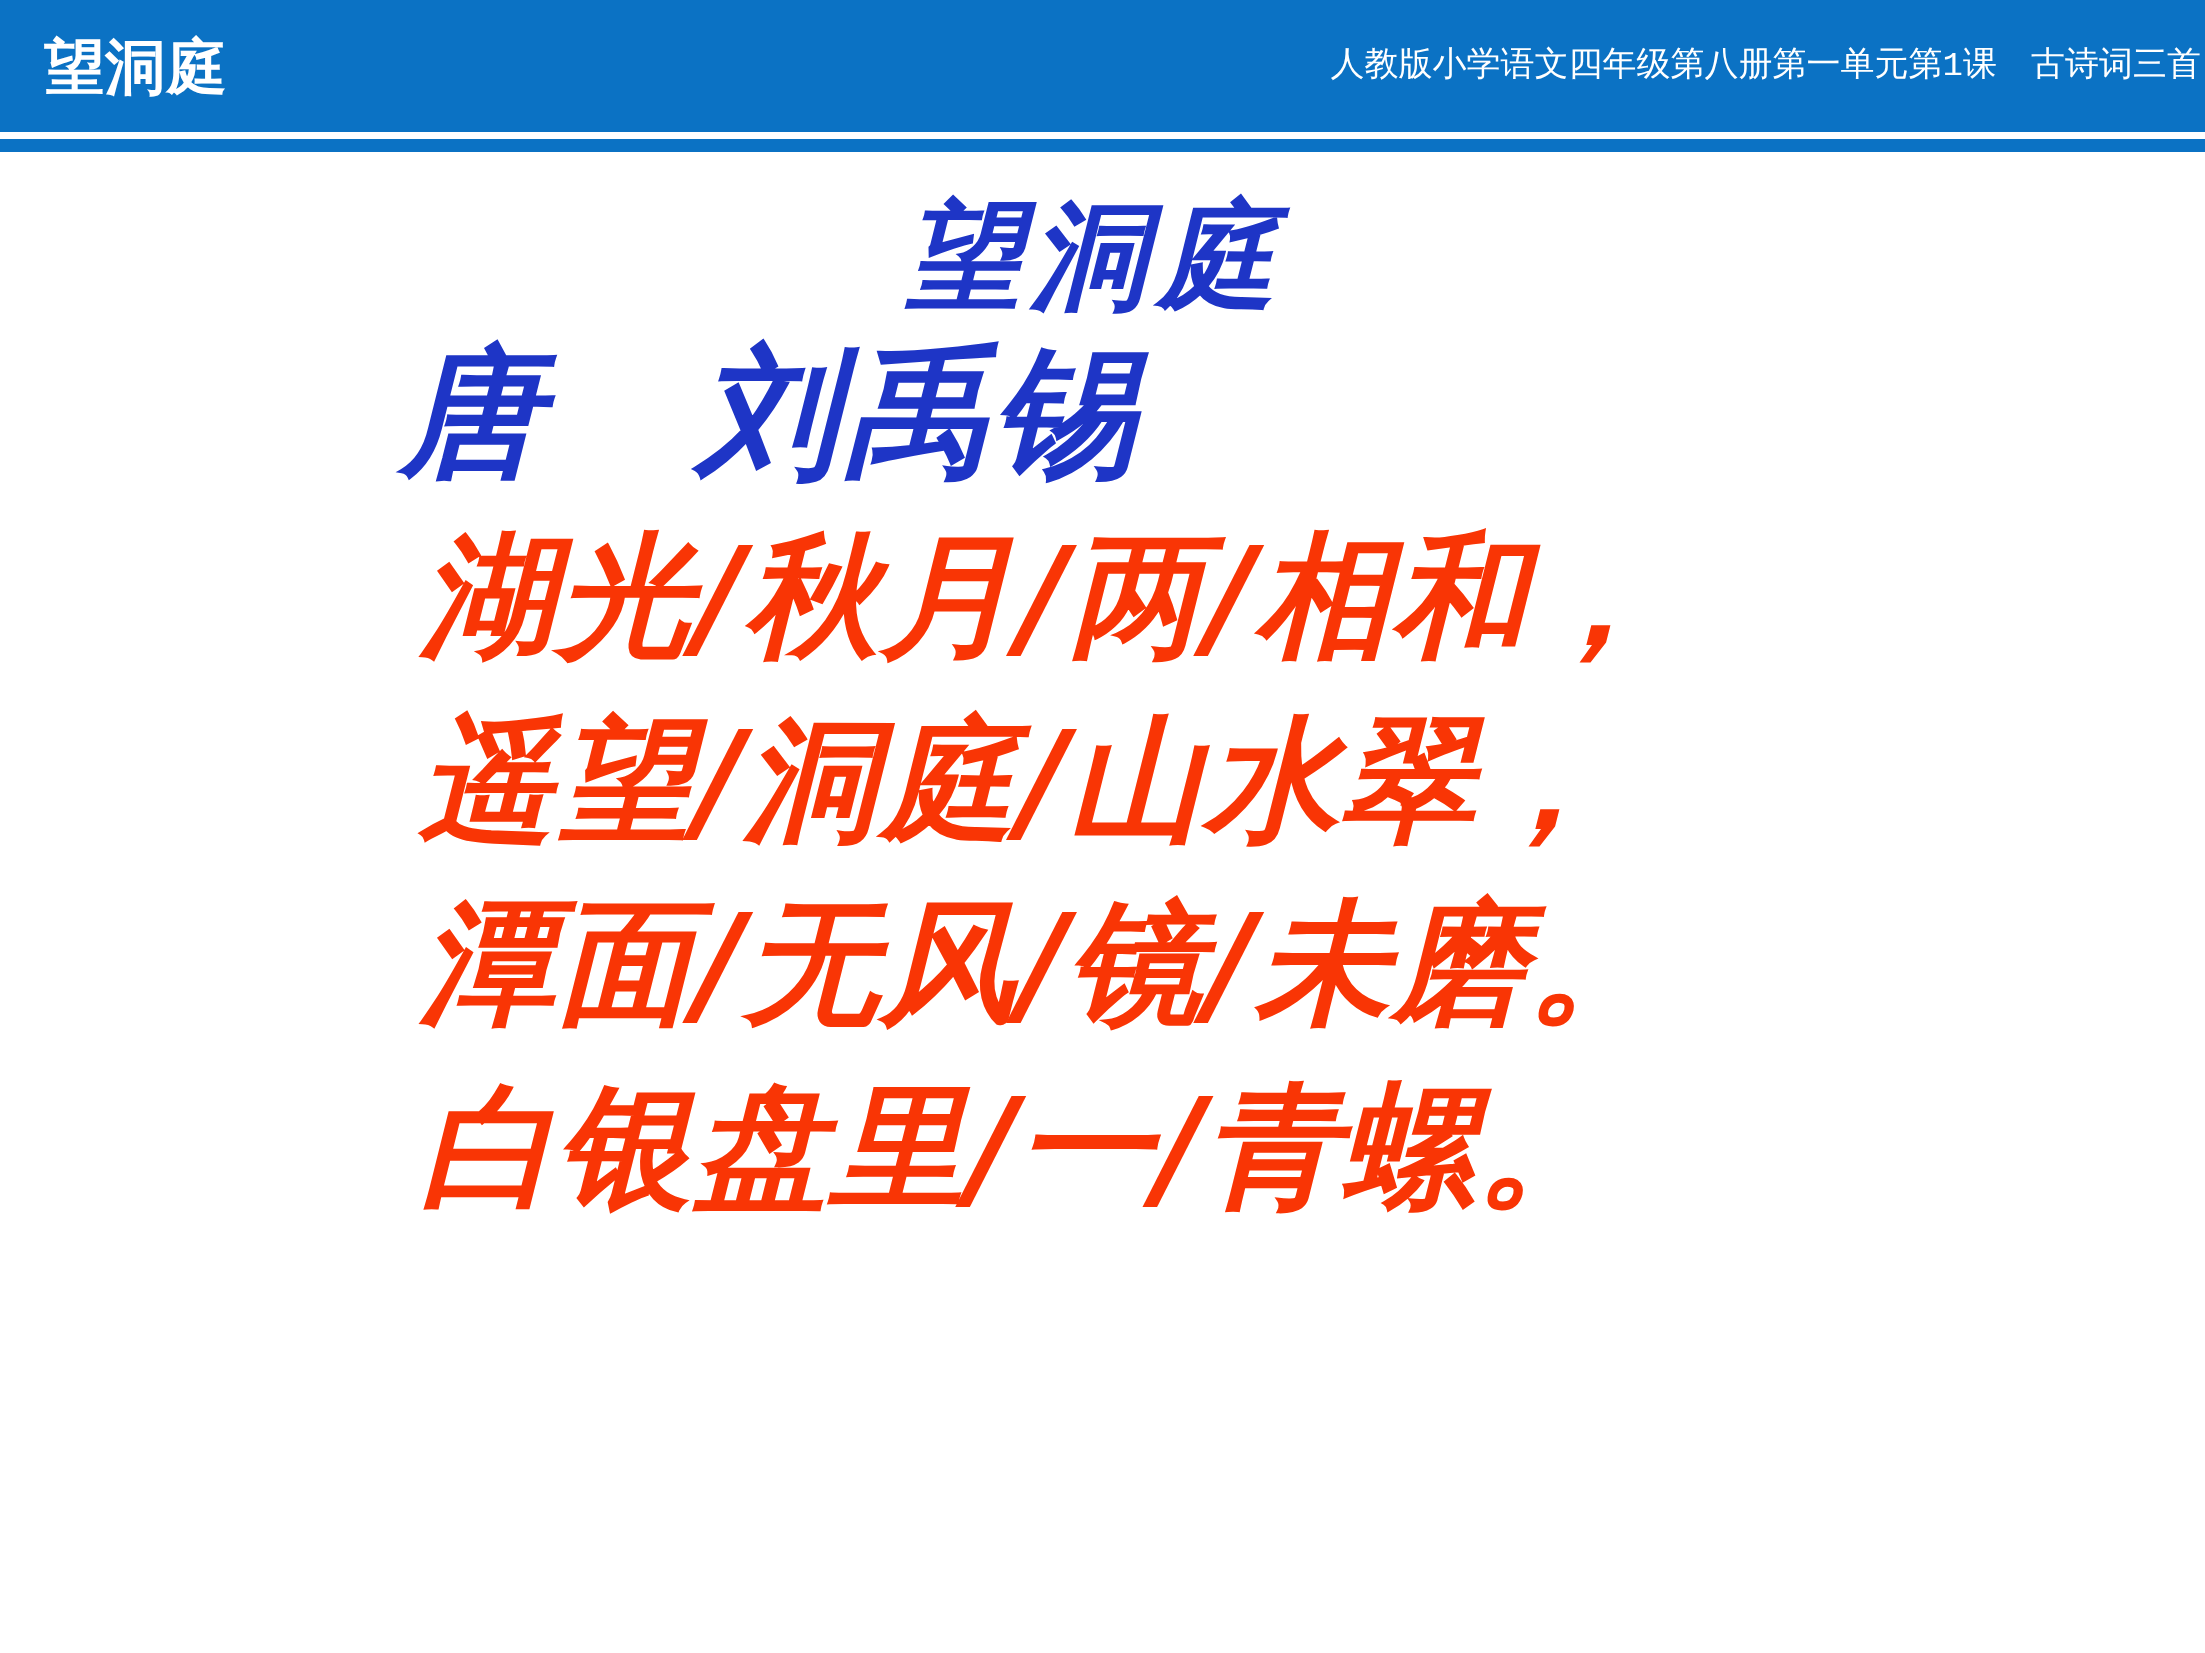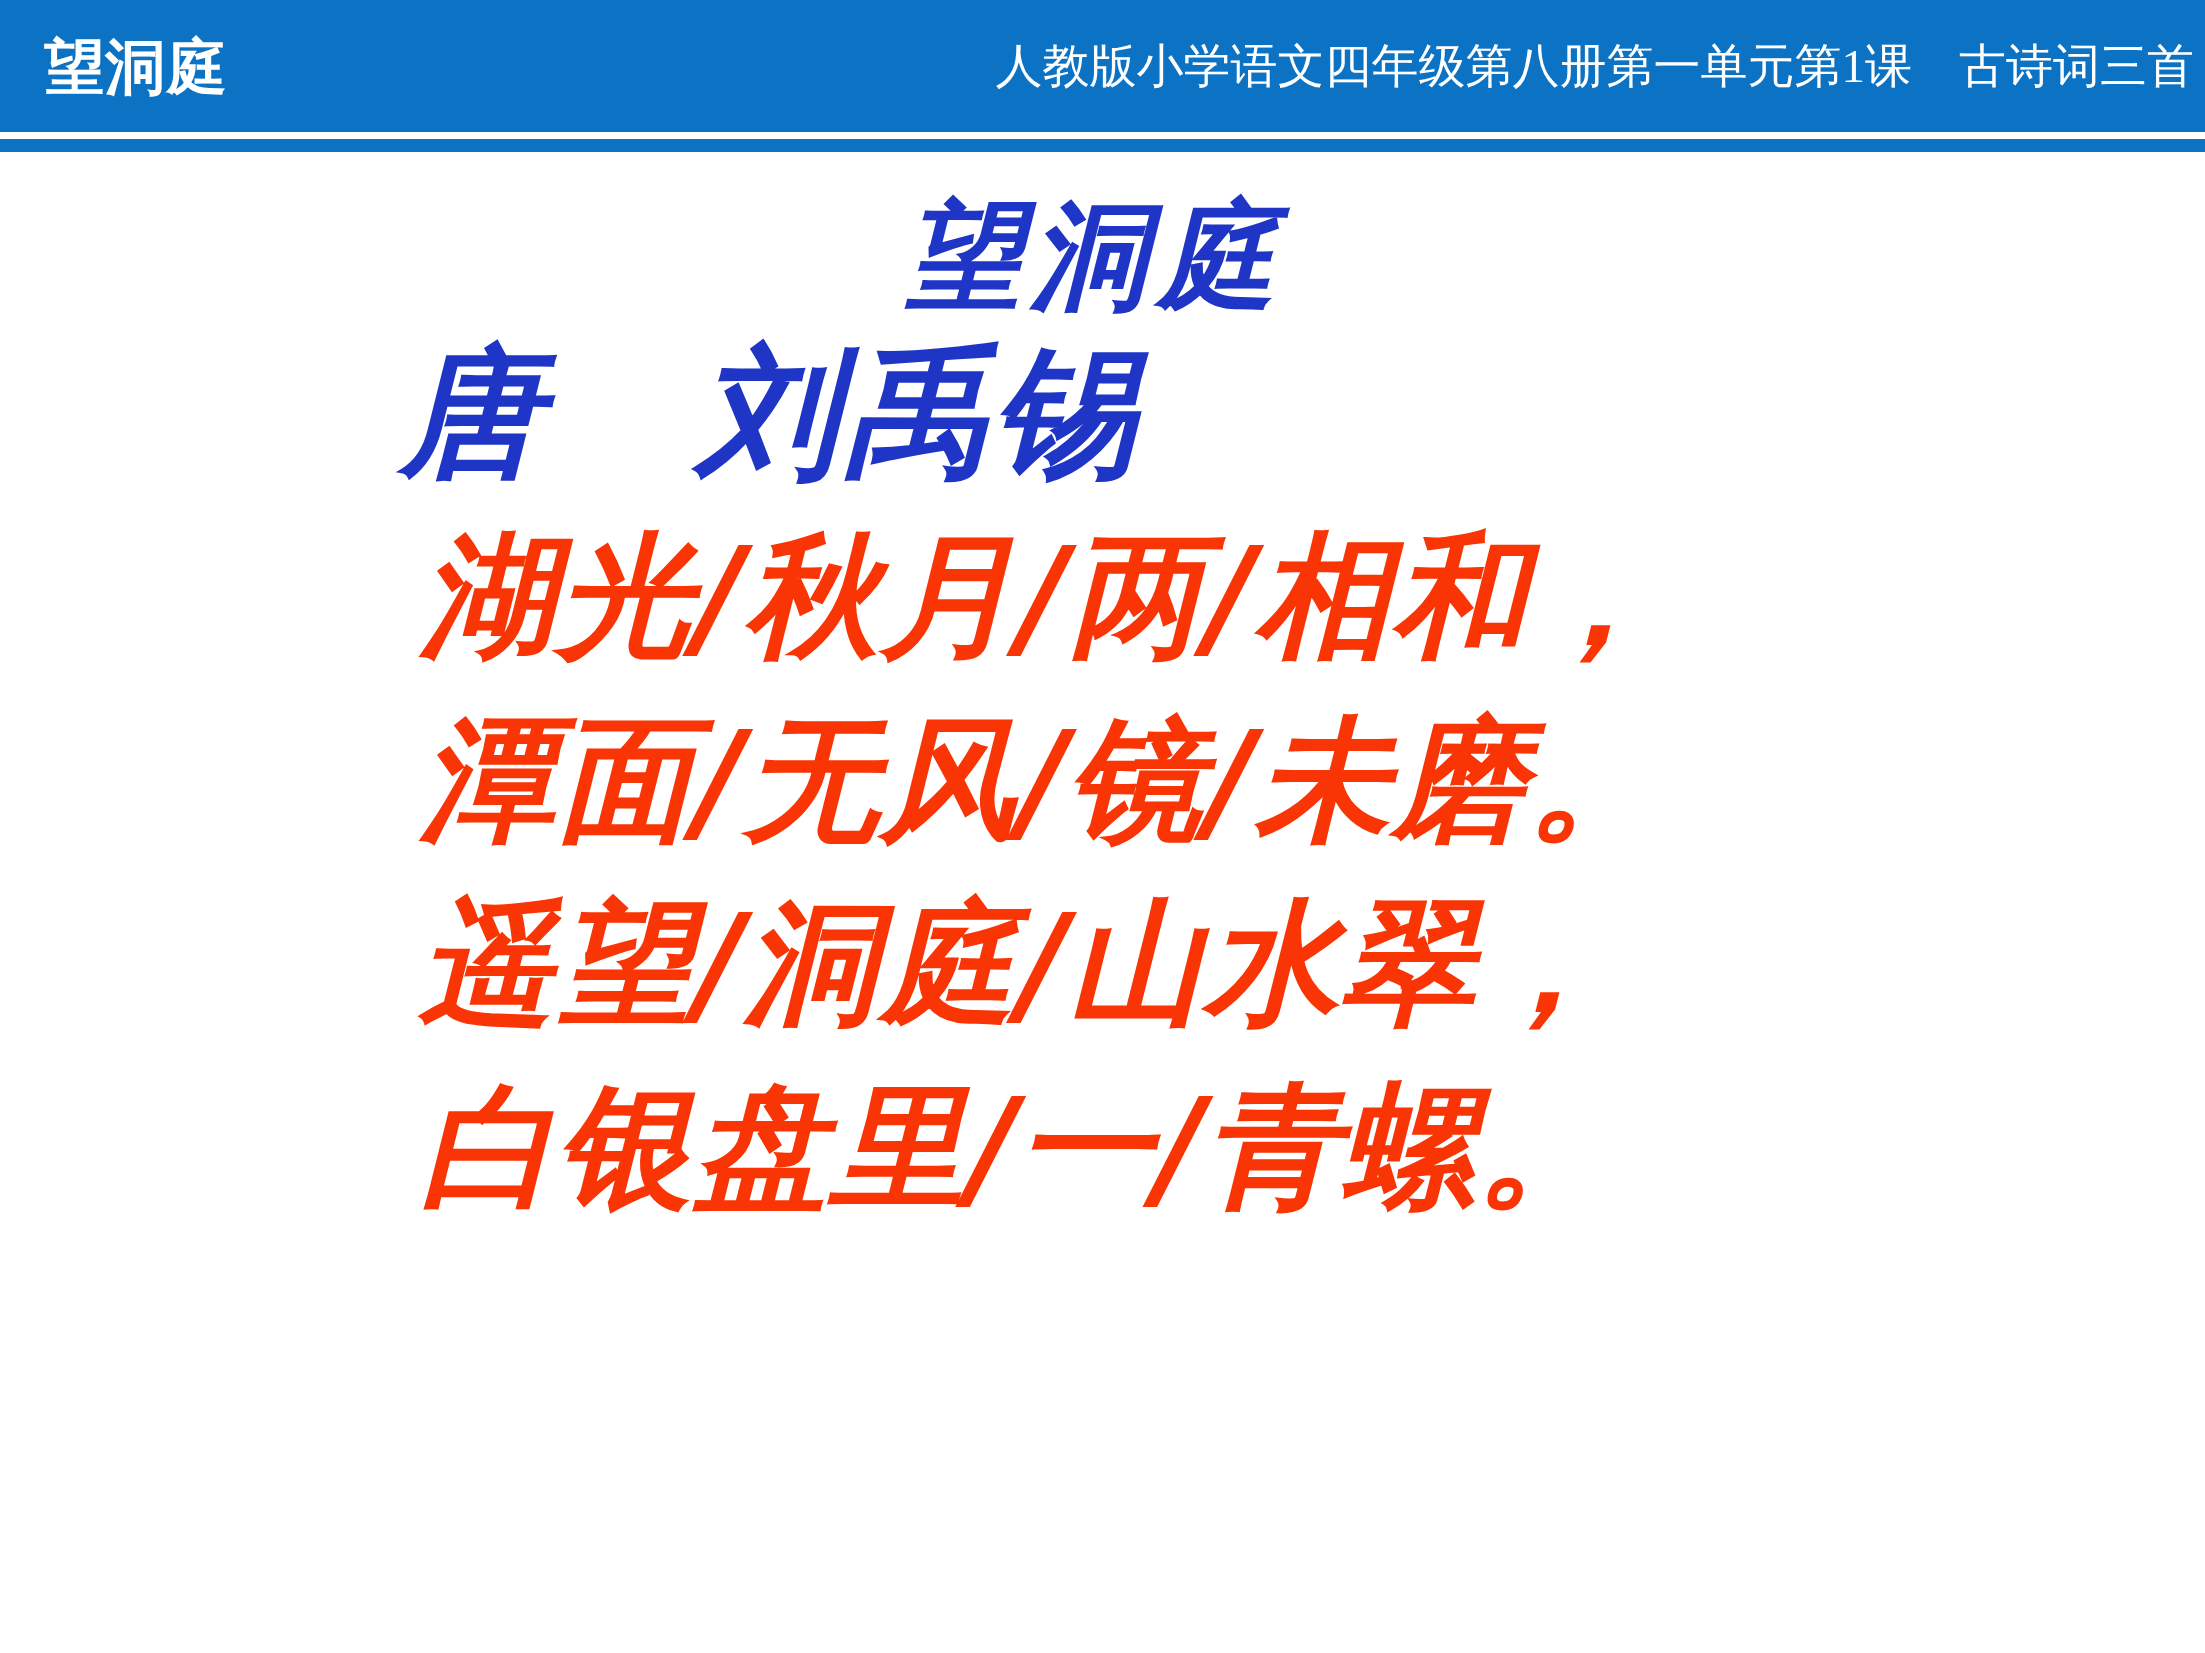--- a/index.html
+++ b/index.html
@@ -43,26 +43,26 @@
     font-size: 61px;
     font-weight: bold;
     letter-spacing: 0px;
     line-height: 1;
     margin-left: 44px;
     white-space: nowrap;
     font-family: "DejaVu Sans", "Liberation Sans", sans-serif;
   }
   .header-subtitle {
     color: #ffffff;
-    font-size: 47px;
+    font-size: 34px;
     font-weight: normal;
     line-height: 1;
-    margin-right: 11px;
+    margin-right: 4px;
     white-space: nowrap;
-    font-family: Liberation Serif, serif;
+    font-family: Liberation Mono, monospace;
   }
 
   
   .header-stripe {
     position: absolute;
     left: 0;
     top: 139px;
     width: 2205px;
     height: 13px;
     background: #0B72C4;
@@ -151,22 +151,22 @@
   <div class="header-stripe"></div>
 
   <div class="poem-area">
 
     <div class="poem-title">望洞庭</div>
 
     <div class="poem-author">唐　刘禹锡</div>
 
     <div class="poem-lines">
       <div class="poem-line">湖光/秋月/两/相和，</div>
+      <div class="poem-line">遥望/洞庭/山水翠，</div>
       <div class="poem-line">潭面/无风/镜/未磨。</div>
-      <div class="poem-line">遥望/洞庭/山水翠，</div>
       <div class="poem-line">白银盘里/一/青螺。</div>
     </div>
 
   </div>
 
   <div class="footer-bar"></div>
 
 </div>
 
 

